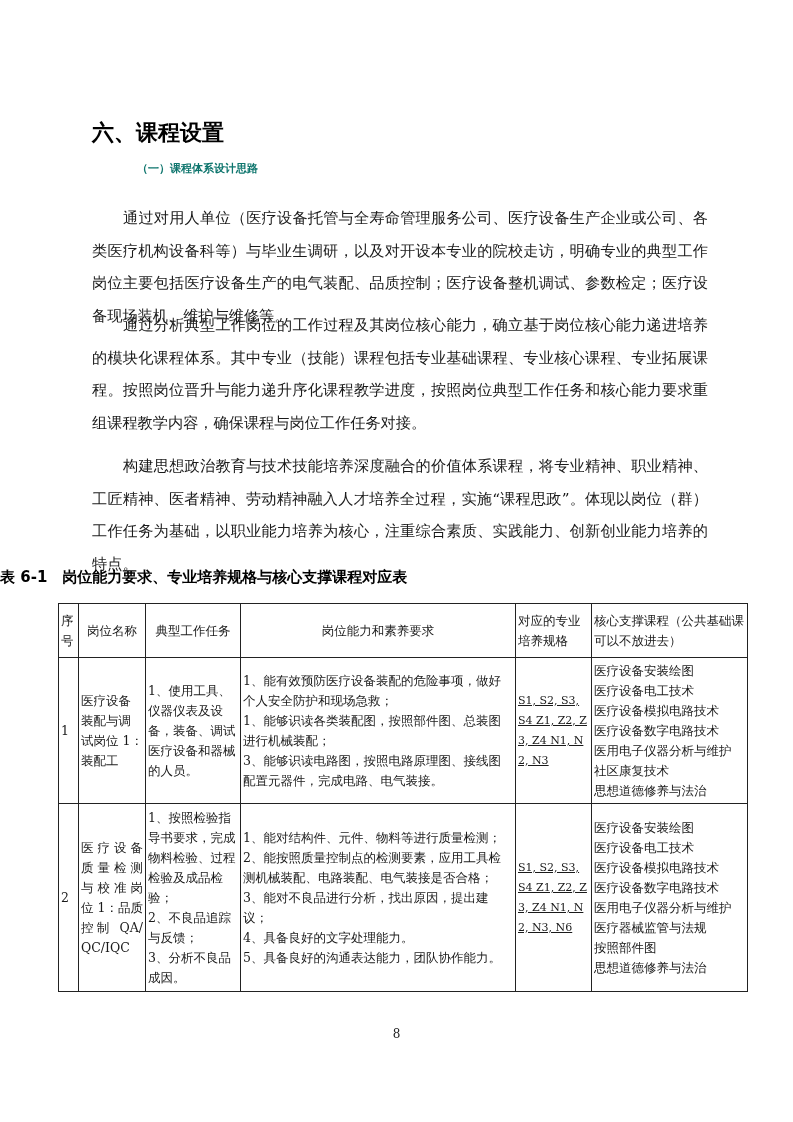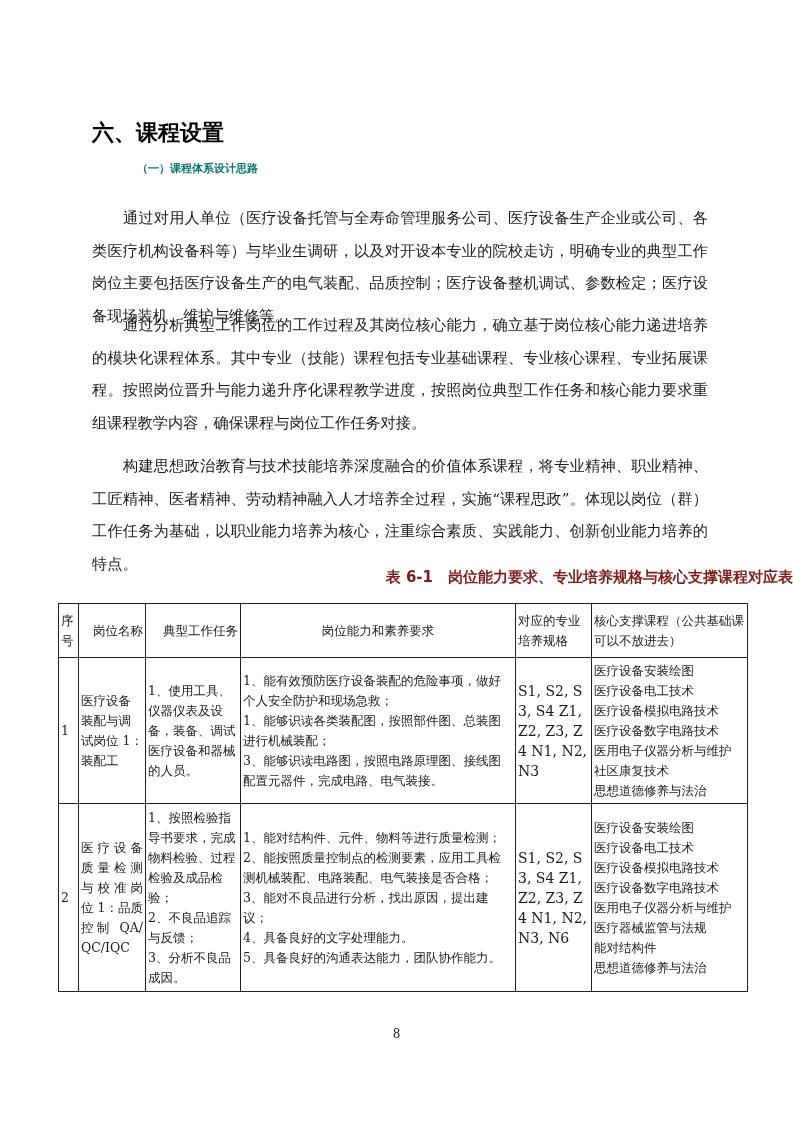--- a/index.html
+++ b/index.html
@@ -20,48 +20,48 @@
   .para {
     position: absolute; left: 92px; width: 616px;
     font-size: 15.2px; line-height: 32.5px; text-indent: 31px;
     text-align: justify; margin: 0; color: #1a1a1a;
   }
   #p1 { top: 202px; }
   #p2 { top: 310px; font-family: Liberation Mono, monospace; }
   #p3 { top: 450px; }
   .caption {
     position: absolute; left: 0; width: 793px; top: 568px;
-    text-align: right;
+    text-align: left;
     font-family: "DejaVu Sans", "Liberation Sans", sans-serif;
-    font-weight: bold; font-size: 15px; color: #7f1d1d;
+    font-weight: bold; font-size: 15px; color: #000000;
   }
   table.main {
     position: absolute; left: 58px; top: 603px;
     border-collapse: collapse; table-layout: fixed;
     width: 684px; font-size: 12.5px; color: #1a1a1a;
   }
   table.main td, table.main th {
     border: 1.2px solid #222; padding: 1px 2px; vertical-align: middle;
     font-weight: normal; line-height: 20px; word-break: break-all;
   }
   table.main thead th { height: 51px; }
   .c-no { width: 15px; text-align: left; }
   .c-name { width: 62px; }
   .c-task { width: 90px; }
   .c-ability { width: 270px; }
   .c-spec { width: 71px; }
   .c-course { width: 151px; }
   th.c-ability { text-align: center; }
   th.c-spec, th.c-course { text-align: left; }
-  th.c-name, th.c-task { text-align: right; padding-left: 4px; }
+  th.c-name, th.c-task { text-align: center; padding-left: 4px; }
   tr.r1 td { height: 143px; }
   tr.r2 td { height: 185px; }
   .list-line { display: block; }
   .justify { text-align: justify; text-align-last: justify; }
-  td.c-spec { font-family: "DejaVu Serif", "Liberation Serif", serif; font-size: 14px; }
+  td.c-spec { font-family: "DejaVu Serif", "Liberation Serif", serif; font-size: 11px; text-decoration: underline; }
   .pageno {
     position: absolute; left: 0; width: 793px; top: 1027px;
     text-align: center; font-size: 12px; color: #222;
   }
 </style>
 </head>
 <body>
 
 <div class="h1">六、课程设置</div>
 <div class="h2">（一）课程体系设计思路</div>
@@ -120,20 +120,20 @@
         <span class="list-line">5、具备良好的沟通表达能力，团队协作能力。</span>
       </td>
       <td class="c-spec">S1, S2, S3, S4 Z1, Z2, Z3, Z4 N1, N2, N3, N6</td>
       <td class="c-course">
         <span class="list-line">医疗设备安装绘图</span>
         <span class="list-line">医疗设备电工技术</span>
         <span class="list-line">医疗设备模拟电路技术</span>
         <span class="list-line">医疗设备数字电路技术</span>
         <span class="list-line">医用电子仪器分析与维护</span>
         <span class="list-line">医疗器械监管与法规</span>
-        <span class="list-line">能对结构件</span>
+        <span class="list-line">按照部件图</span>
         <span class="list-line">思想道德修养与法治</span>
       </td>
     </tr>
   </tbody>
 </table>
 
 <div class="pageno">8</div>
 
 </body></html>

